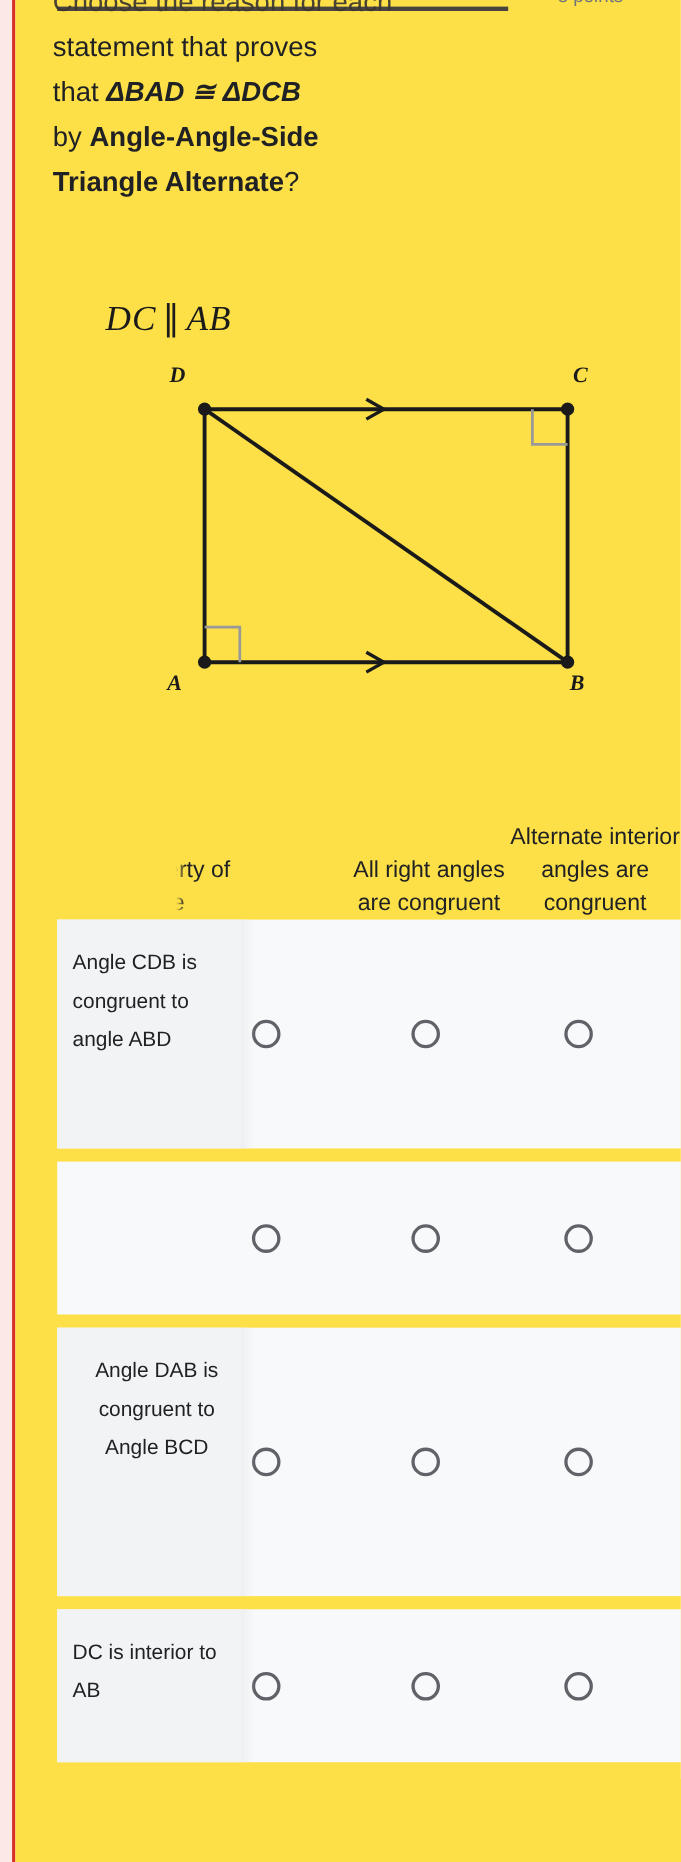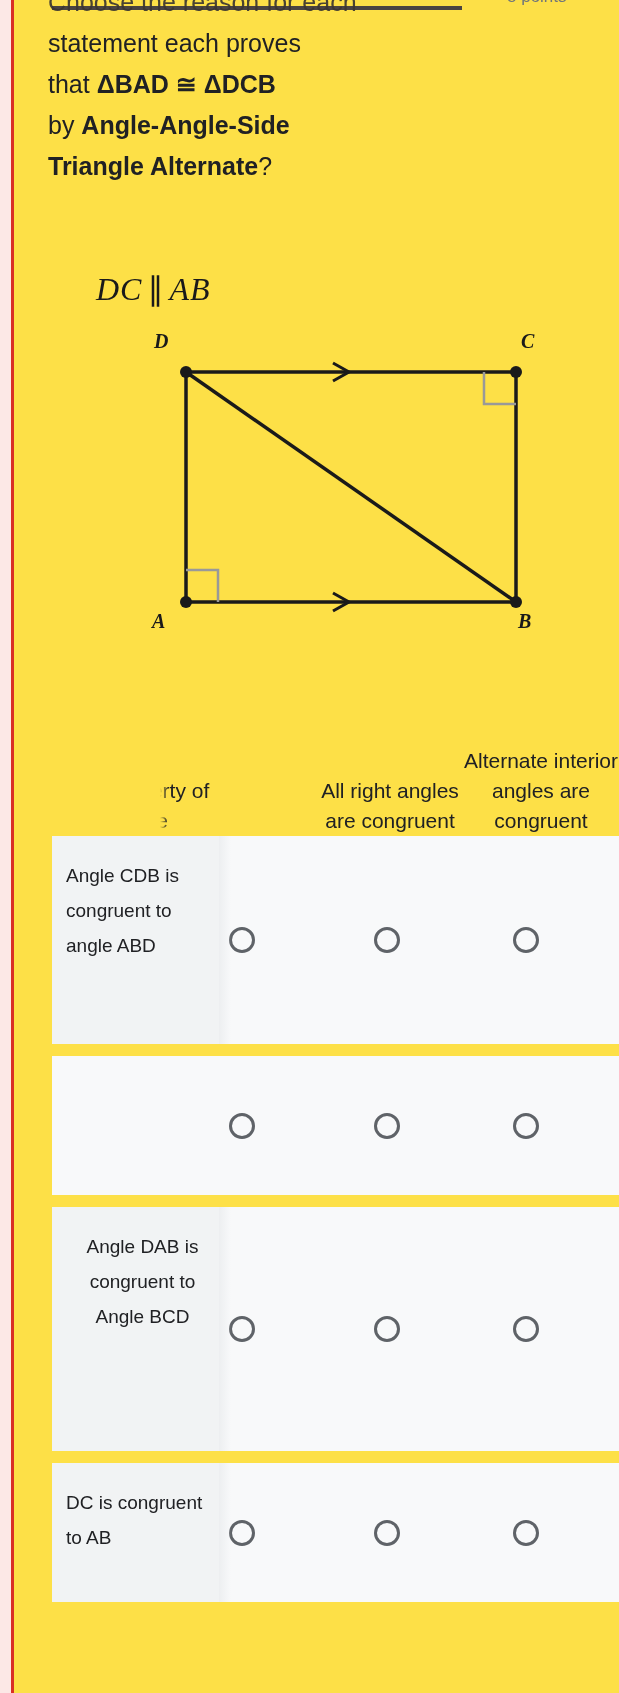--- a/index.html
+++ b/index.html
@@ -57,21 +57,21 @@
   .q-line {
     font-size: 25px;
     line-height: 41px;
     color: #202124;
     white-space: nowrap;
   }
   .q-line.clipped {
     color: #3b3631;
     opacity: .92;
   }
-  .bi { font-weight: bold; }
+  .bi { font-weight: bold; font-style: italic; }
   .b  { font-weight: bold; }
 
   
   #points {
     position: absolute;
     left: 493px; top: -18px;
     font-size: 17px;
     line-height: 30px;
     color: #70757a;
     white-space: nowrap;
@@ -196,21 +196,21 @@
 <div id="error-bar"></div>
 
 <div id="card">
 
   <div id="top-divider"></div>
 
   <div id="points">8 points</div>
 
   <div id="question-block">
     <div class="q-line clipped">Choose the reason for each</div>
-    <div class="q-line">statement each proves</div>
+    <div class="q-line">statement that proves</div>
     <div class="q-line"><span>that </span><span class="bi">ΔBAD</span><span class="bi" style="padding:0 7px">≅</span><span class="bi">ΔDCB</span></div>
     <div class="q-line"><span>by </span><span class="b">Angle-Angle-Side</span></div>
     <div class="q-line"><span class="b">Triangle Alternate</span><span>?</span></div>
   </div>
 
   <div id="figure">
 
     <div id="figure-caption"><span>DC</span><span class="par">∥</span><span>AB</span></div>
 
     <svg width="500" height="385" viewBox="0 0 500 385" style="position:absolute;left:0;top:0;">
@@ -270,21 +270,21 @@
     <div class="grid-row" id="row-2">
       <div class="row-label">Angle DAB is congruent to Angle BCD</div>
       <div class="radio-strip">
         <div class="radio c0" style="top:122px"></div>
         <div class="radio c1" style="top:122px"></div>
         <div class="radio c2" style="top:122px"></div>
       </div>
     </div>
 
     <div class="grid-row" id="row-3">
-      <div class="row-label">DC is congruent to AB</div>
+      <div class="row-label">DC is interior to AB</div>
       <div class="radio-strip">
         <div class="radio c0" style="top:70px"></div>
         <div class="radio c1" style="top:70px"></div>
         <div class="radio c2" style="top:70px"></div>
       </div>
     </div>
 
   </div>
 </div>
 

